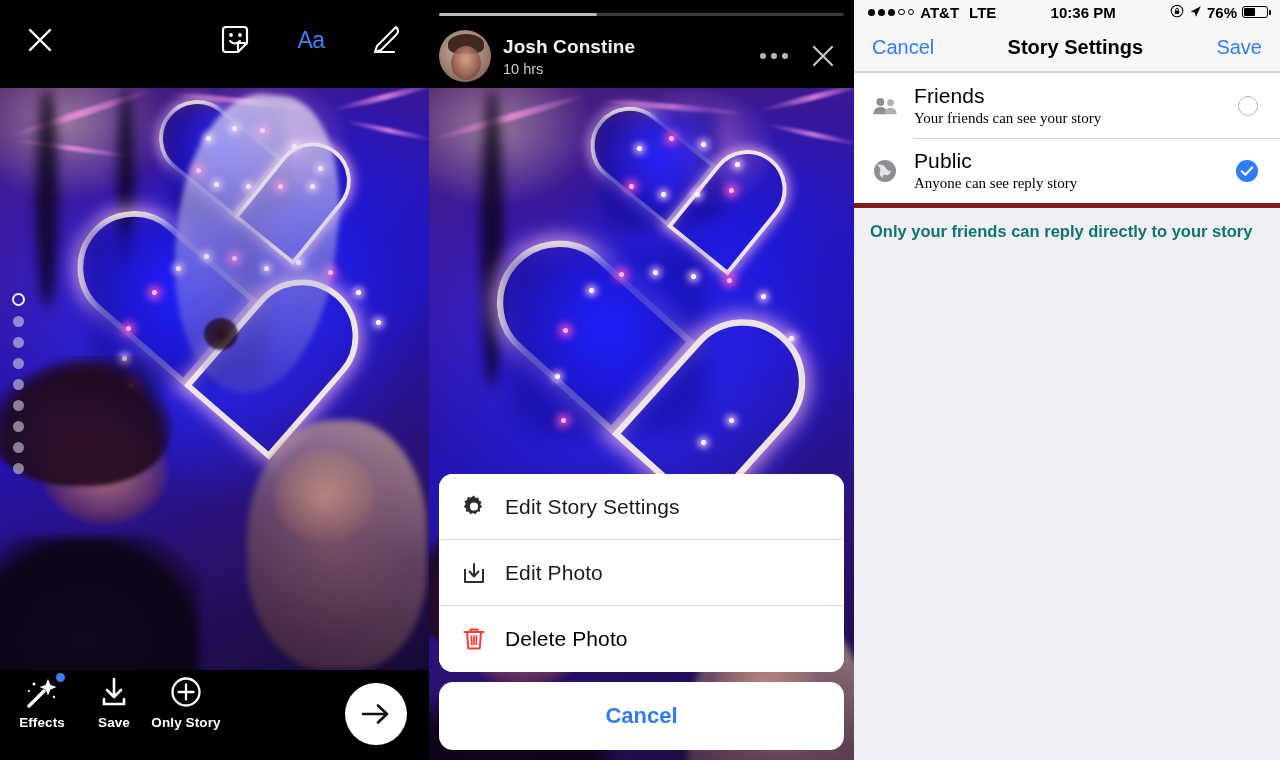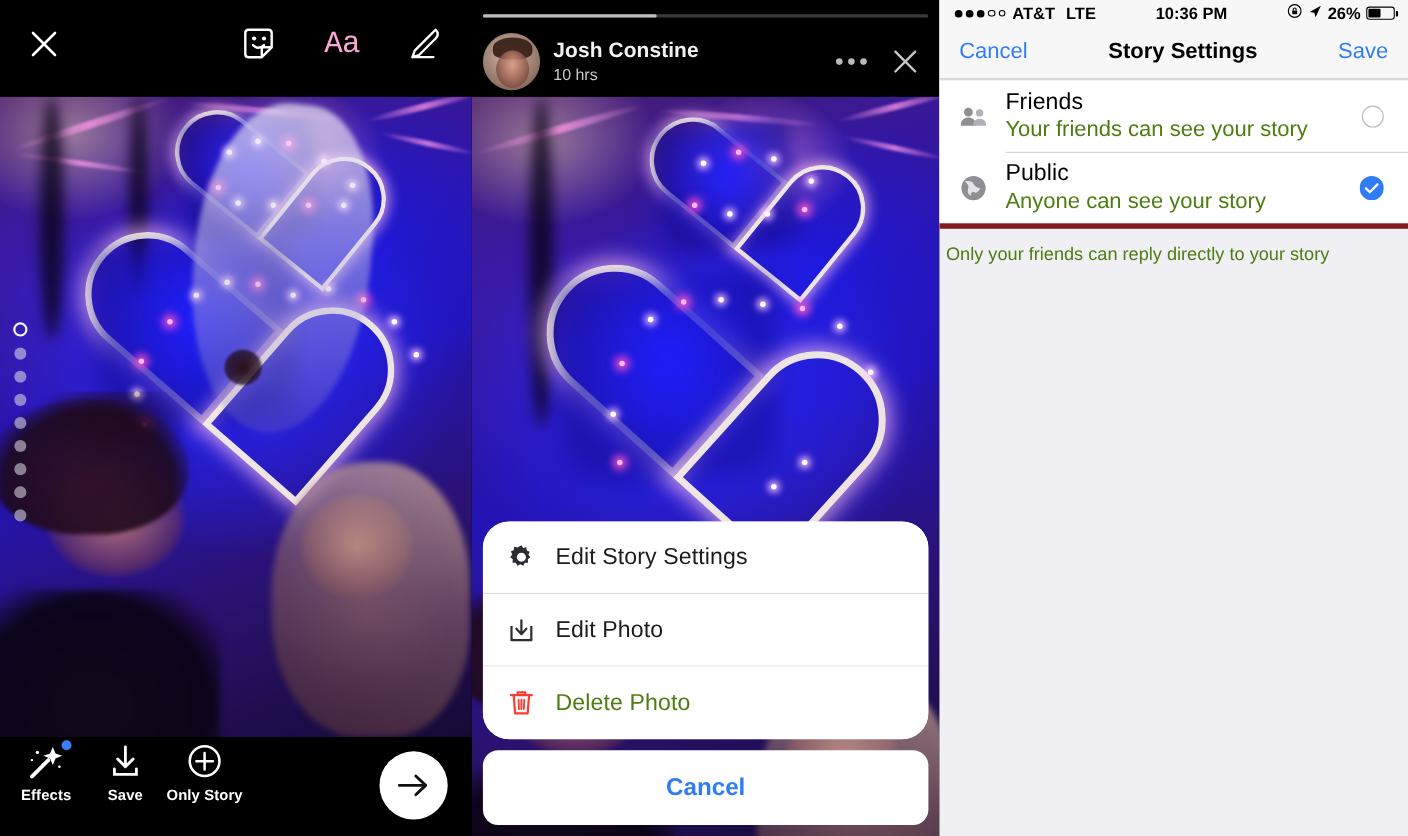--- a/index.html
+++ b/index.html
@@ -14,21 +14,21 @@
   
   .panel1 { position: relative; width: 429px; height: 760px; background: #000; overflow: hidden; }
 
   .p1-topbar {
     position: absolute; top: 0; left: 0; width: 429px; height: 88px;
     display: flex; align-items: center; z-index: 30;
   }
   .p1-close { position: absolute; left: 24px; top: 24px; width: 32px; height: 32px; cursor: pointer; }
   .p1-tools { position: absolute; right: 22px; top: 20px; display: flex; align-items: center; gap: 36px; }
   .p1-tool { width: 40px; height: 40px; display: flex; align-items: center; justify-content: center; cursor: pointer; }
-  .aa-text { color: #f9a8d4; font-size: 28px; font-family: Liberation Mono, monospace; letter-spacing: -.5px; }
+  .aa-text { color: #3b82f6; font-size: 23px; font-family: Liberation Sans, sans-serif; letter-spacing: -.5px; }
 
   .photo {
     position: absolute; left: 0; top: 88px; width: 429px; height: 582px;
     overflow: hidden;
     background: #1a0a33;
   }
   
   .ph-bg {
     position: absolute; inset: 0;
     background:
@@ -178,30 +178,30 @@
   .p2-dots i { width: 6px; height: 6px; border-radius: 50%; background: #b9b9b9; display: block; }
   .p2-close { width: 26px; height: 26px; cursor: pointer; }
 
   .p2-photo {
     position: absolute; left: 0; top: 88px; width: 425px; height: 672px; overflow: hidden;
   }
 
   
   .sheet-group {
     position: absolute; left: 10px; bottom: 88px; width: 405px;
-    background: #fff; border-radius: 24px; overflow: hidden; z-index: 60;
+    background: #fff; border-radius: 14px; overflow: hidden; z-index: 60;
   }
   .sheet-row {
     height: 66px; display: flex; align-items: center; padding-left: 22px; cursor: pointer;
     border-bottom: 1px solid #dcdcdc; background: #fff;
   }
   .sheet-row:last-child { border-bottom: none; }
   .sheet-icon { width: 44px; display: flex; align-items: center; }
   .sheet-label { font-size: 21px; color: #1c1c1e; letter-spacing: .1px; }
-  .sheet-label.danger { color: #4d7c0f; }
+  .sheet-label.danger { color: #000000; }
   .cancel-btn {
     position: absolute; left: 10px; bottom: 10px; width: 405px; height: 68px;
     background: #fff; border-radius: 14px; display: flex; align-items: center; justify-content: center;
     z-index: 60; cursor: pointer;
   }
   .cancel-text { color: #2f7cf6; font-size: 22px; font-weight: bold; }
 
   
   .panel3 { position: relative; width: 426px; height: 760px; background: #efeff4; }
   .statusbar {
@@ -238,24 +238,24 @@
   .opt-row {
     display: flex; align-items: center; height: 65px; padding: 0 22px 0 18px; cursor: pointer;
     position: relative;
   }
   .opt-row + .opt-row::before {
     content: ""; position: absolute; left: 60px; right: 0; top: 0; height: 1px; background: #d3d3d6;
   }
   .opt-icon { width: 42px; display: flex; align-items: center; flex: none; }
   .opt-text { flex: 1; }
   .opt-title { font-size: 21px; color: #000; letter-spacing: .1px; }
-  .opt-sub { font-size: 20px; color: #4d7c0f; margin-top: 2px; }
+  .opt-sub { font-size: 15px; color: #000000; margin-top: 2px; font-family: Liberation Serif, serif; }
   .radio-empty { width: 20px; height: 20px; border-radius: 50%; border: 1.6px solid #b9b9be; flex: none; }
   .radio-check { width: 22px; height: 22px; flex: none; }
-  .footer-note { padding: 14px 18px 0 6px; font-size: 16.5px; color: #4d7c0f; }
+  .footer-note { padding: 14px 18px 0 16px; font-size: 16.5px; color: #0f766e; font-weight: bold; }
 </style>
 </head>
 <body>
 
 <div class="screen">
 
   <div class="panel1">
 
     <div class="photo">
       <div class="ph-bg"></div>
@@ -513,21 +513,21 @@
             <circle cx="8" cy="8" r="6.6" fill="none" stroke="#000" stroke-width="1.2"></circle>
             <rect x="5.4" y="7.4" width="5.2" height="4" rx="0.7" fill="#000"></rect>
             <path d="M6.5 7.4 V6.3 a1.5 1.5 0 0 1 3 0 V7.4" fill="none" stroke="#000" stroke-width="1.1"></path>
           </svg>
         </span>
         <span>
           <svg width="13" height="13" viewBox="0 0 16 16">
               <path d="M14.5 1.5 L2 8.4 L7.1 9.3 L8.6 14.5 Z" fill="#000"></path>
             </svg>
         </span>
-        <span>26%</span>
+        <span>76%</span>
         <span class="battery">
             <span class="battery-fill" style="width: 47%;"></span>
           </span>
       </div>
     </div>
 
     <div class="navbar">
       <span class="nav-btn">Cancel</span>
       <span class="nav-title">Story Settings</span>
       <span class="nav-btn">Save</span>
@@ -553,21 +553,21 @@
 
       <div class="opt-row">
         <span class="opt-icon">
           <svg width="26" height="26" viewBox="0 0 26 26">
             <circle cx="13" cy="13" r="11" fill="#8e8e93"></circle>
             <path d="M5 7 C8 9 9 11 8 14 C7 17 9 19 11 20 C10 17 12 16 14 17 C16 18 18 16 19 13 C16 13 14 11 13 9 C12 7 9 6 5 7 Z" fill="#e4e4e8"></path>
           </svg>
         </span>
         <span class="opt-text">
           <span class="opt-title" style="display:block">Public</span>
-          <span class="opt-sub" style="display:block">Anyone can see your story</span>
+          <span class="opt-sub" style="display:block">Anyone can see reply story</span>
         </span>
         <span class="radio-check">
           <svg width="22" height="22" viewBox="0 0 22 22">
             <circle cx="11" cy="11" r="11" fill="#2f7cf6"></circle>
             <path d="M5.8 11.3 L9.3 14.8 L16.2 7.6" fill="none" stroke="#fff" stroke-width="2.1" stroke-linecap="round" stroke-linejoin="round"></path>
           </svg>
         </span>
       </div>
     </div>
 

